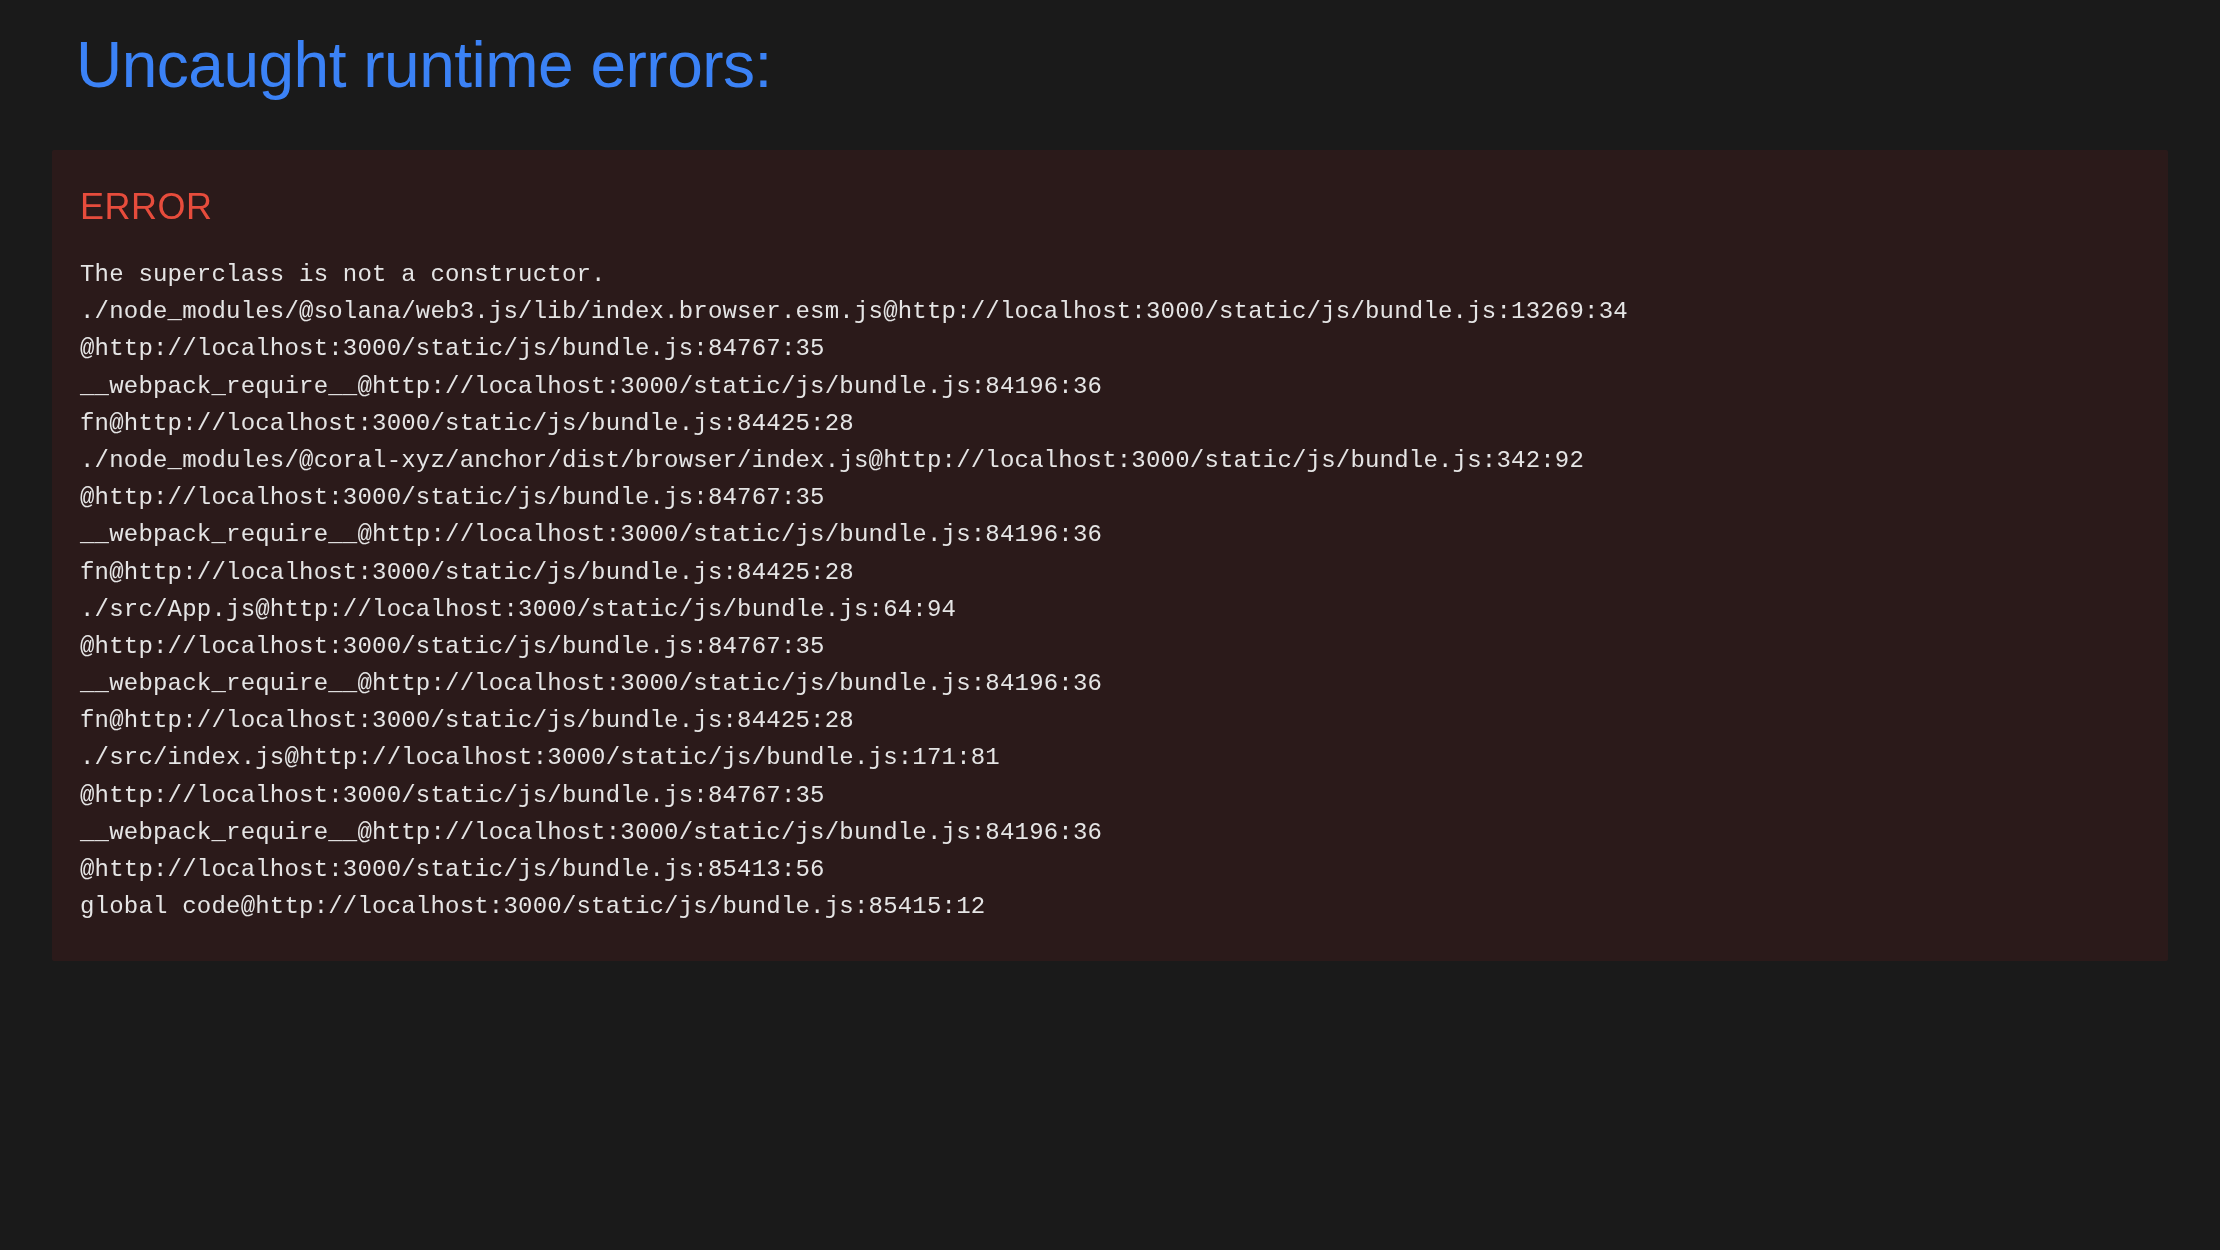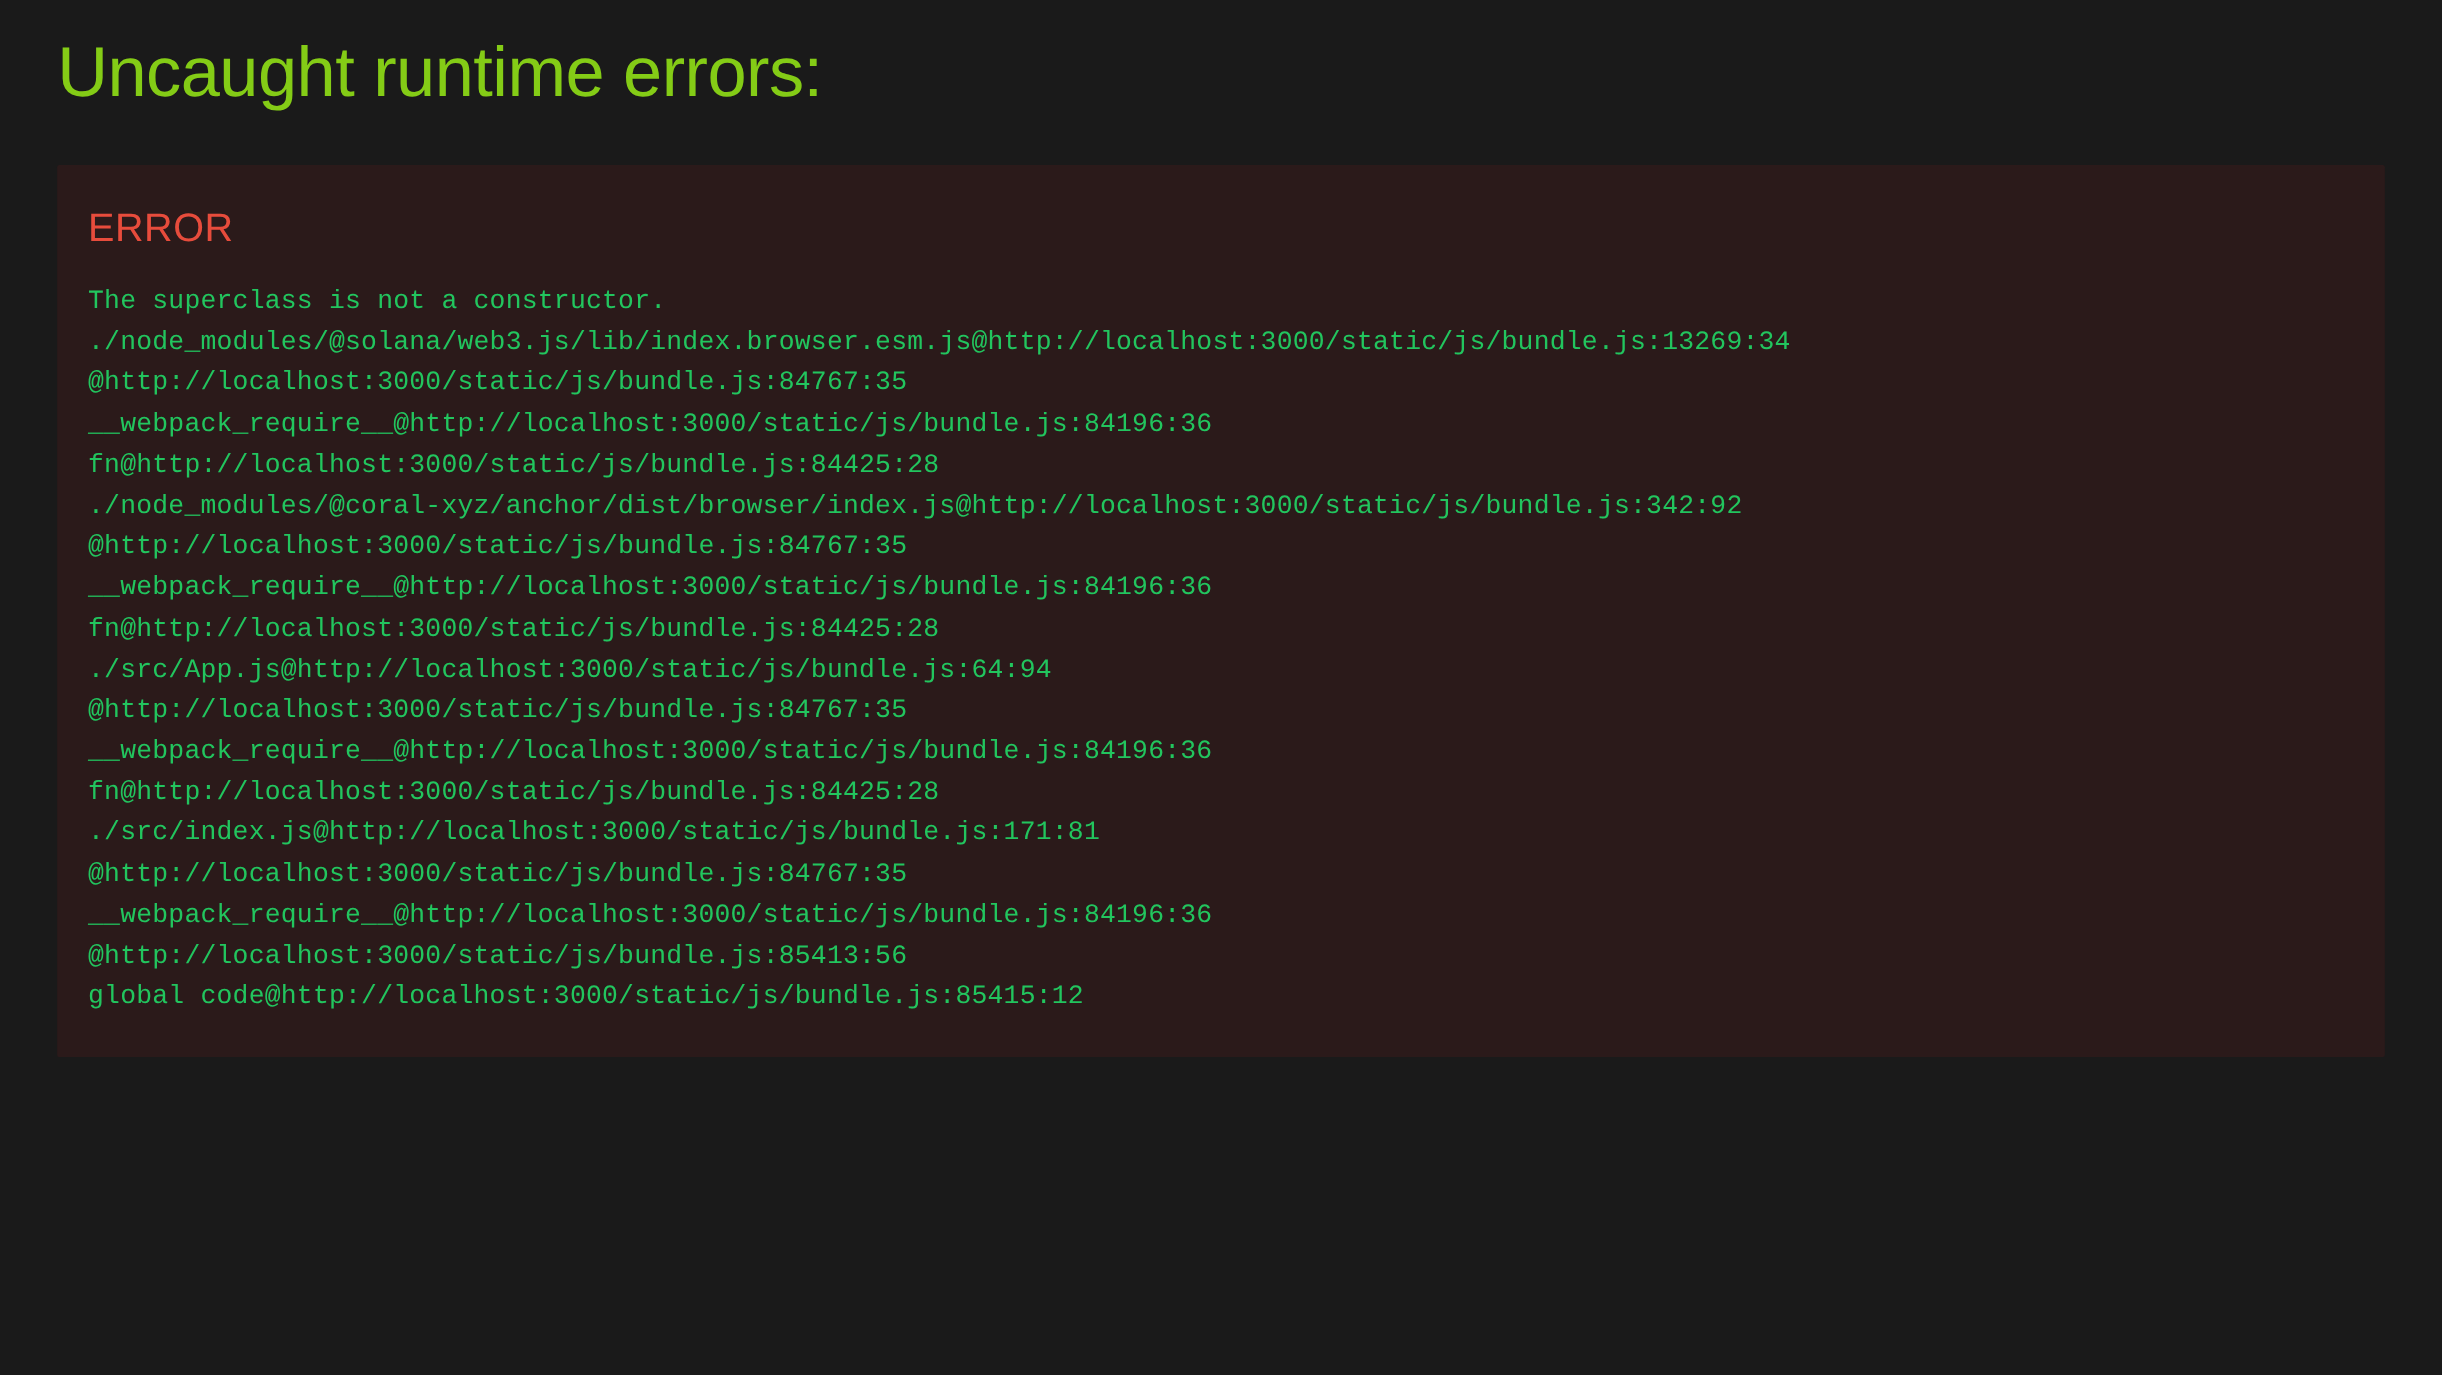--- a/index.html
+++ b/index.html
@@ -11,40 +11,41 @@
       background-color: #1a1a1a;
       font-family: -apple-system, BlinkMacSystemFont, "Segoe UI", Helvetica, Arial, sans-serif;
       width: 2220px;
       height: 1250px;
       overflow: hidden;
     }
     .container {
       padding: 28px 52px;
     }
     .main-title {
-      color: #84cc16;
+      color: #3b82f6;
       font-size: 64px;
       font-weight: 400;
       margin-bottom: 48px;
       letter-spacing: -0.5px;
+      margin-left: 24px;
     }
     .error-panel {
       background-color: #2b1a1a;
       padding: 36px 28px 36px 28px;
       border-radius: 2px;
     }
     .error-label {
       color: #e74c3c;
       font-size: 36px;
       font-weight: 400;
       margin-bottom: 28px;
       letter-spacing: 0.5px;
     }
     .error-message {
-      color: #22c55e;
+      color: #e5e5e5;
       font-family: "SF Mono", Menlo, Monaco, Consolas, "Courier New", monospace;
       font-size: 24px;
       line-height: 1.55;
       white-space: pre;
       letter-spacing: 0.2px;
     }
   </style>
 </head>
 <body>
 

